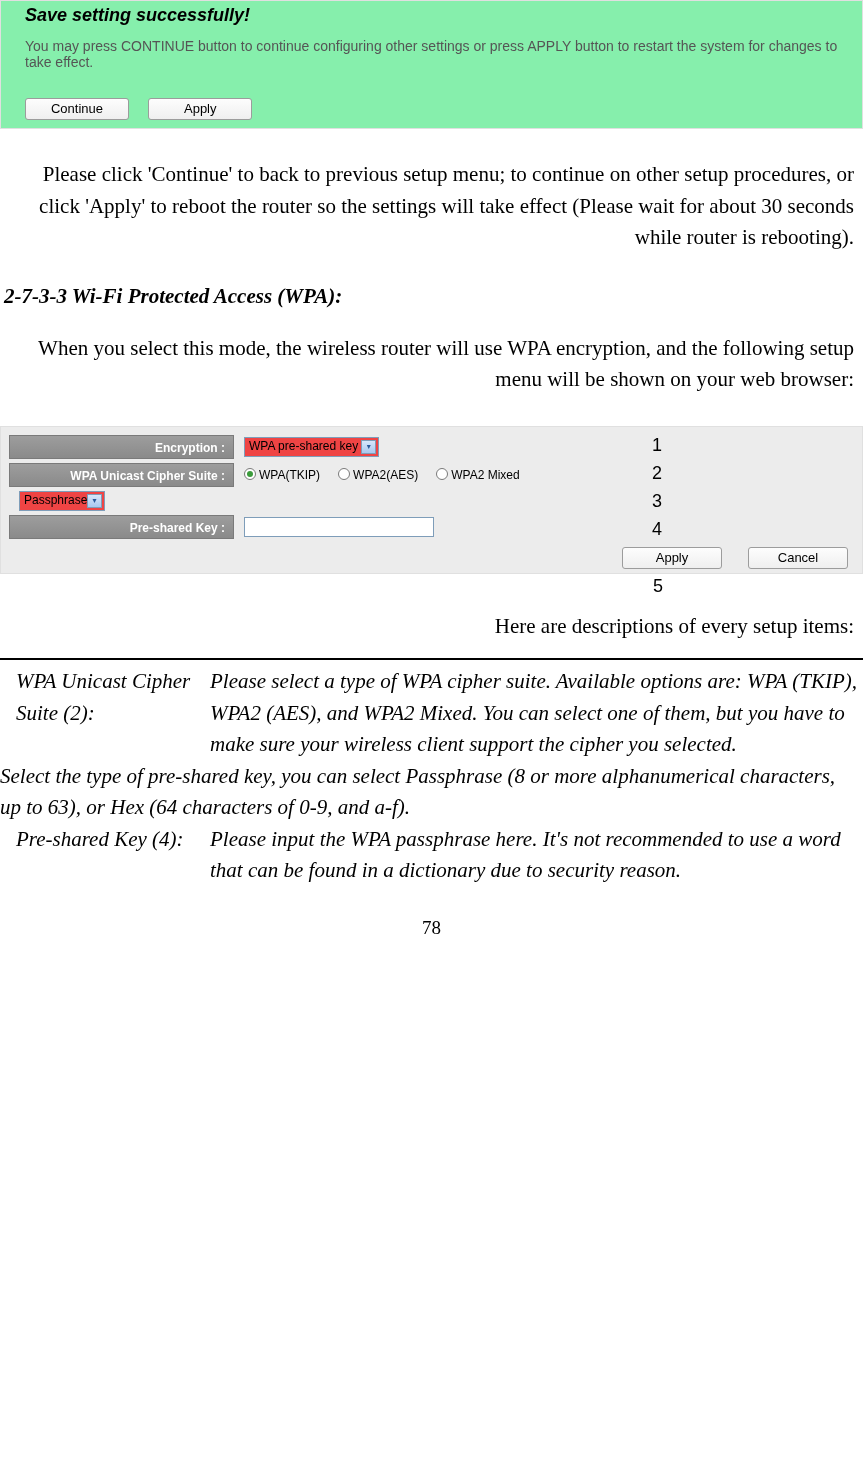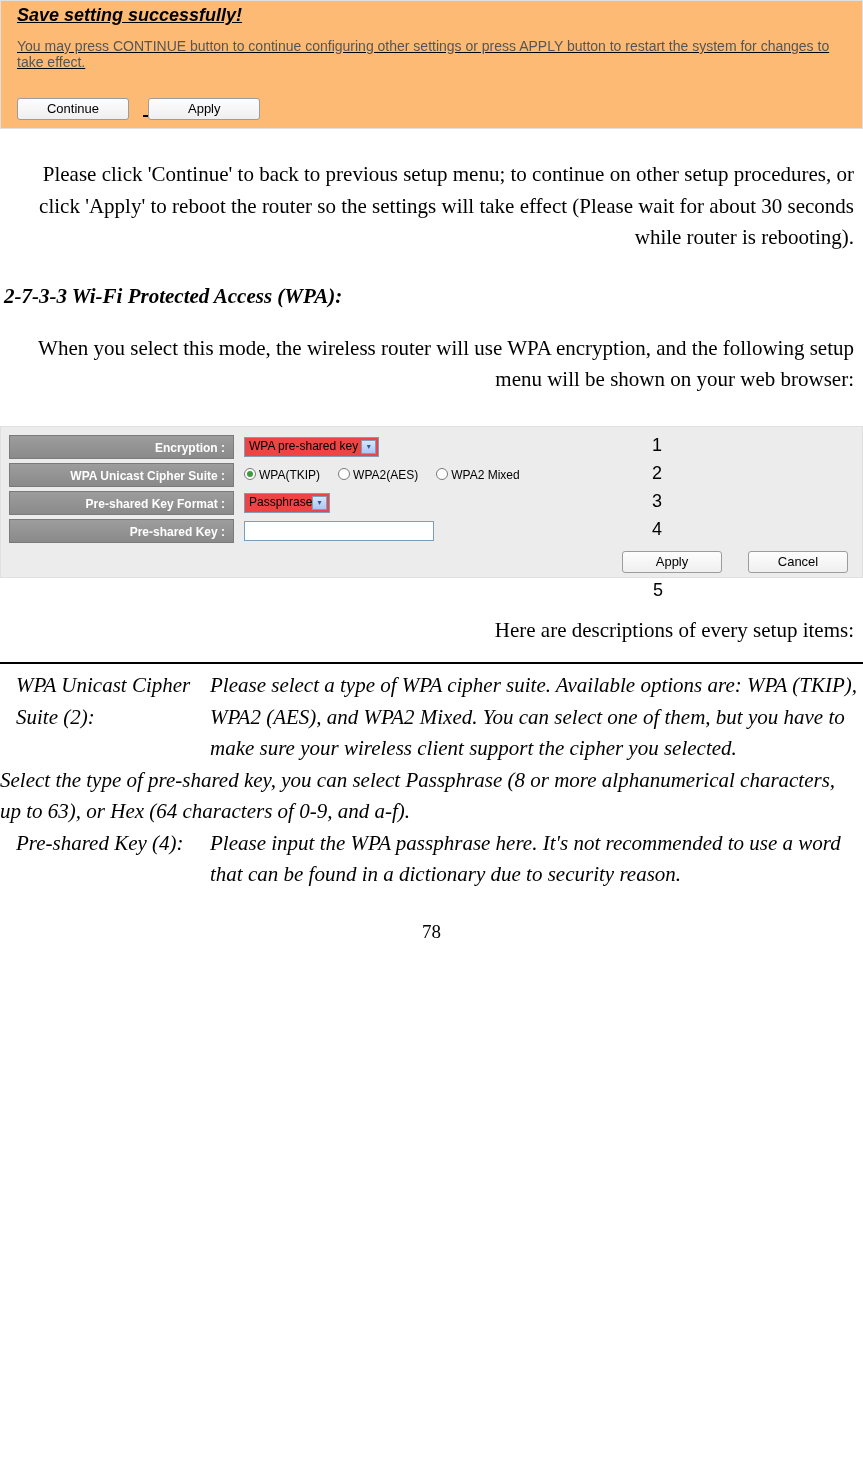--- a/index.html
+++ b/index.html
@@ -6,44 +6,43 @@
   body {
     font-family: "Times New Roman", serif;
     font-size: 21px;
     margin: 0;
     padding: 0;
     width: 863px;
     background: #fff;
     color: #000;
   }
   .panel-gray {
-    background: #fdba74;
-    padding: 4px 8px 8px 16px;
+    background: #86efac;
+    padding: 4px 8px 8px 24px;
     border: 1px solid #e0e0e0;
-    text-decoration: underline;
   }
   .panel-title {
     font-family: Arial, sans-serif;
     font-size: 18px;
     font-weight: bold;
     font-style: italic;
     color: #000;
     margin-bottom: 12px;
   }
   .panel-desc {
     font-family: Arial, sans-serif;
     font-size: 14px;
     color: #555;
     margin-bottom: 24px;
   }
   .win-btn {
     display: inline-block;
     font-family: Arial, sans-serif;
     font-size: 13px;
-    width: 112px;
+    width: 104px;
     height: 22px;
     line-height: 20px;
     text-align: center;
     background: linear-gradient(#fdfdfd, #efefef);
     border: 1px solid #9c9c9c;
     border-radius: 3px;
     margin-right: 14px;
     cursor: pointer;
   }
   .body-para {
@@ -214,21 +213,20 @@
         </label>
         <label class="radio-item">
           <span class="radio-dot"></span>
           <span>WPA2 Mixed</span>
         </label>
       </div>
     </div>
   </div>
 
   <div class="form-row">
-    <div class="form-label">Pre-shared Key Format :</div>
     <div class="form-field">
       <span class="select-fake" style="width:86px;">
         <span>Passphrase</span>
         <span class="arrow">▾</span>
       </span>
     </div>
   </div>
 
   <div class="form-row">
     <div class="form-label">Pre-shared Key :</div>

